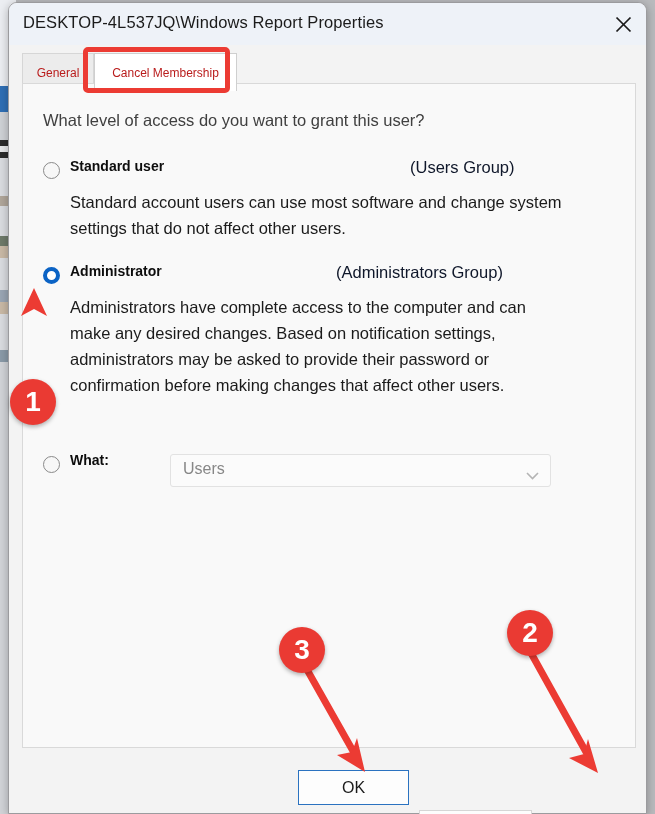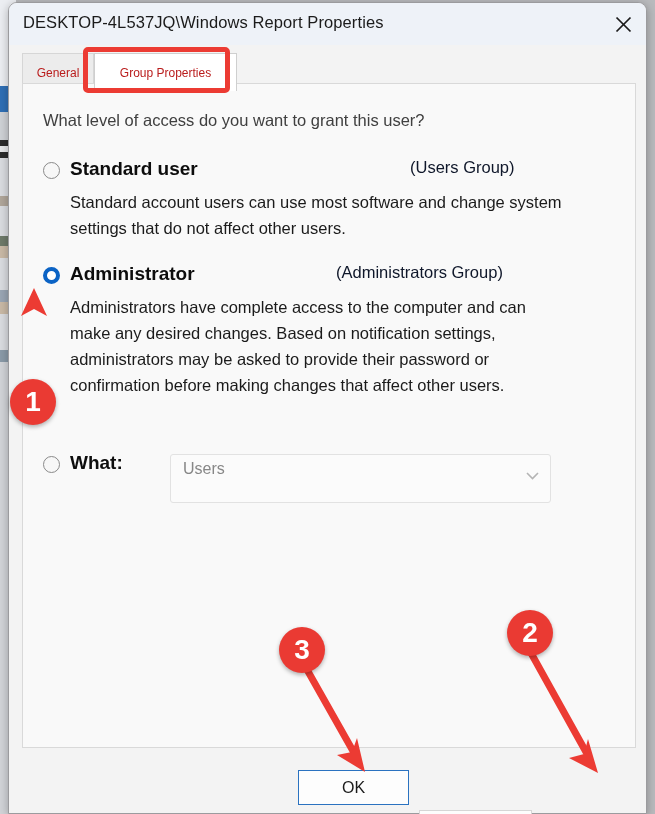--- a/index.html
+++ b/index.html
@@ -191,21 +191,21 @@
     cursor: default;
   }
   .radio.checked {
     border: 4.5px solid #0b63c5;
     background: #ffffff;
   }
   .radio-label {
     position: absolute;
     left: 47px;
     top: 0;
-    font-size: 19px;
+    font-size: 14px;
     font-weight: bold;
     color: #0d0d0d;
     white-space: nowrap;
     text-align: right;
   }
   .group-label {
     position: absolute;
     top: 0;
     font-size: 16.5px;
     color: #0f172a;
@@ -223,21 +223,21 @@
     line-height: 26px;
     color: #1b1b1b;
   }
 
   
   #other-combo {
     position: absolute;
     left: 147px;
     top: 2px;
     width: 381px;
-    height: 49px;
+    height: 33px;
     background: #fbfbfb;
     border: 1px solid #e2e2e2;
     border-radius: 3px;
     box-sizing: border-box;
     cursor: default;
   }
   #other-combo-value {
     position: absolute;
     left: 12px;
     top: 5px;
@@ -315,21 +315,21 @@
     <div id="close-btn">
       <svg width="17" height="17" viewBox="0 0 17 17" aria-hidden="true">
         <line x1="1.5" y1="1.5" x2="15.5" y2="15.5" stroke="#1b1b1b" stroke-width="1.7"></line>
         <line x1="15.5" y1="1.5" x2="1.5" y2="15.5" stroke="#1b1b1b" stroke-width="1.7"></line>
       </svg>
     </div>
   </div>
 
   <div id="tabstrip">
     <div class="tab inactive">General</div>
-    <div class="tab active">Group Properties</div>
+    <div class="tab active">Cancel Membership</div>
   </div>
 
   <div id="content">
 
     <div id="prompt">What level of access do you want to grant this user?</div>
 
     <div class="option" id="opt-standard">
       <div class="radio-row">
         <div class="radio"></div>
         <div class="radio-label">Standard user</div>

